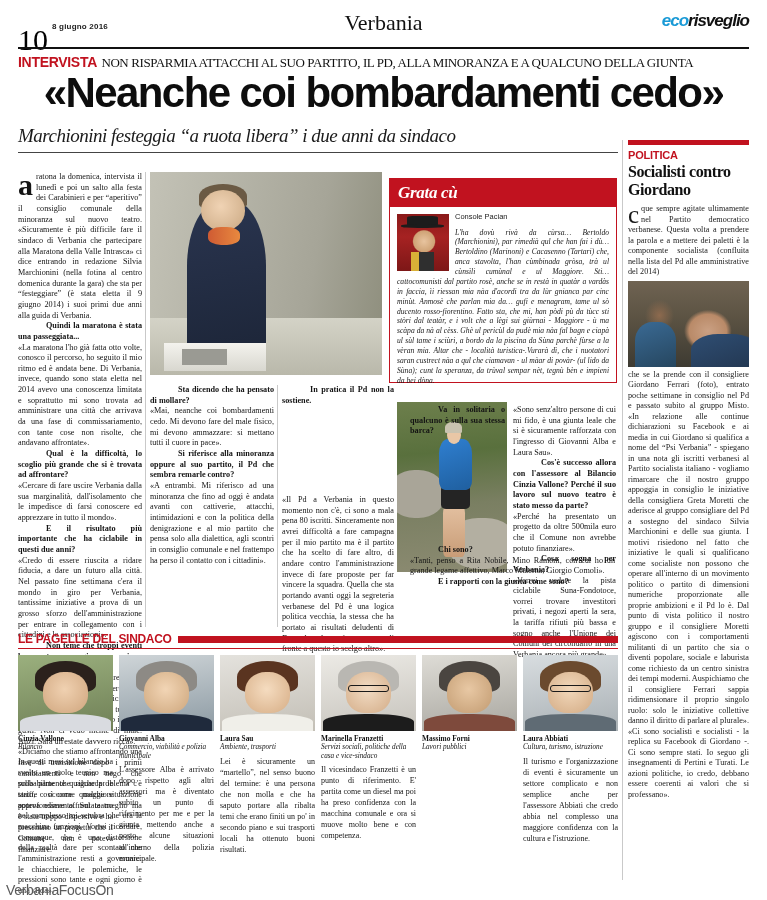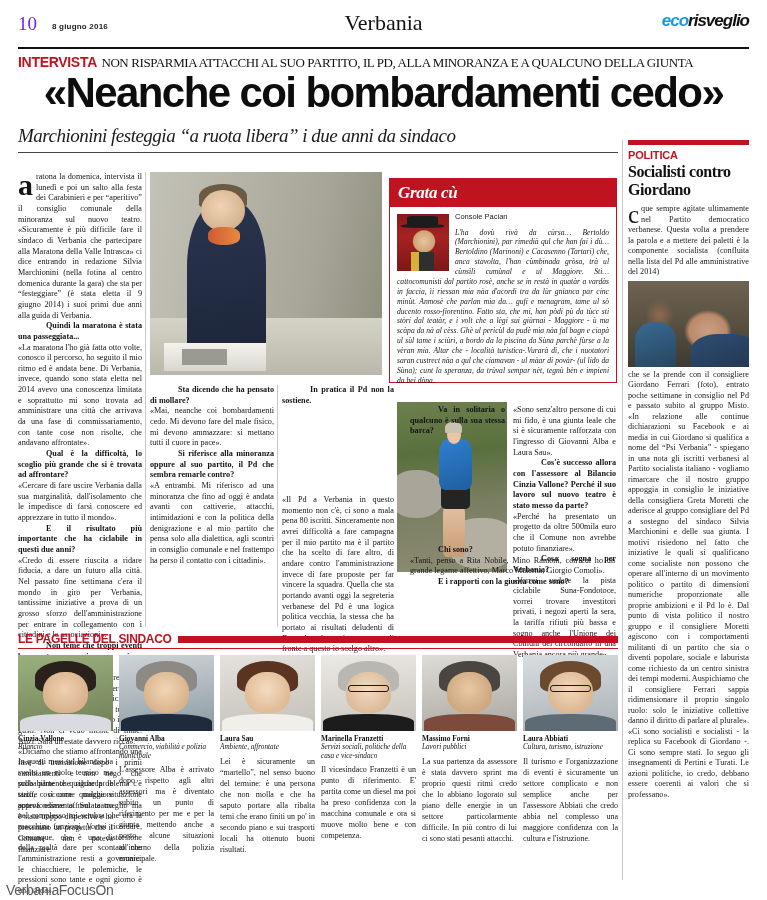--- a/index.html
+++ b/index.html
@@ -11,22 +11,22 @@
     color:#1a1a1a;
     position:relative;
     overflow:hidden;
   }
 
   
   .masthead {
     position:absolute; left:18px; top:10px; width:731px; height:38px;
   }
   .page-num {
-    position:absolute; left:0; top:4px;
-    font-size:19px; font-family:"Liberation Serif", serif; color:#6d28d9;
+    position:absolute; left:0; top:15px;
+    font-size:30px; font-family:"Liberation Serif", serif; color:#000000;
     line-height:1;
   }
   .page-date {
     position:absolute; left:34px; top:12px;
     font-size:8px; font-weight:bold; letter-spacing:.2px;
     font-family:"Liberation Sans", sans-serif; color:#222;
   }
   .masthead-title {
     position:absolute; left:0; top:0; width:731px; text-align:center;
     font-size:22px; font-family:"Liberation Serif", serif; color:#111;
@@ -426,21 +426,21 @@
     </div>
 
     <div>
       <div class="pg-photo">
         <div class="bgA" style="background:linear-gradient(170deg,#e4e2dd,#c3bfb6);"></div>
         <div class="hair" style="background:#5a3420;"></div>
         <div class="face" style="background:radial-gradient(circle at 48% 42%,#f5dcc0,#d6ad85);"></div>
         <div class="shoulders" style="background:#f0efe9;"></div>
       </div>
       <div class="pg-name">Laura Sau</div>
-      <div class="pg-role">Ambiente, affrontate</div>
+      <div class="pg-role">Ambiente, trasporti</div>
       <div class="pg-text">Lei è sicuramente un “martello”, nel senso buono del termine: è una persona che non molla e che ha saputo portare alla ribalta temi che erano finiti un po' in secondo piano e sui trasporti locali ha ottenuto buoni risultati.</div>
     </div>
 
     <div>
       <div class="pg-photo">
         <div class="bgA" style="background:linear-gradient(170deg,#eceae5,#c6c3bc);"></div>
         <div class="hair" style="background:#b9b7b2;"></div>
         <div class="face" style="background:radial-gradient(circle at 48% 42%,#f2dcc4,#d3ac87);"></div>
         <div class="glasses"></div>
         <div class="shoulders" style="background:#1c1c1c;"></div>
@@ -452,21 +452,20 @@
 
     <div>
       <div class="pg-photo">
         <div class="bgA" style="background:linear-gradient(170deg,#dedcd6,#a8a69f);"></div>
         <div class="hair" style="background:#4a4540;"></div>
         <div class="face" style="background:radial-gradient(circle at 48% 42%,#e8c8a4,#c29b71);"></div>
         <div class="shoulders" style="background:#7e4a3c;"></div>
       </div>
       <div class="pg-name">Massimo Forni</div>
       <div class="pg-role">Lavori pubblici</div>
-      <div class="pg-text">La sua partenza da assessore è stata davvero sprint ma proprio questi ritmi credo che lo abbiano logorato sul piano delle energie in un settore particolarmente difficile. In più contro di lui ci sono stati pesanti attacchi.</div>
     </div>
 
     <div>
       <div class="pg-photo">
         <div class="bgA" style="background:linear-gradient(170deg,#d8dde0,#a9b0b4);"></div>
         <div class="hair" style="background:#6b4a2e;"></div>
         <div class="face" style="background:radial-gradient(circle at 48% 42%,#f2d8bb,#d2aa83);"></div>
         <div class="glasses"></div>
         <div class="shoulders" style="background:#5f6b74;"></div>
       </div>

